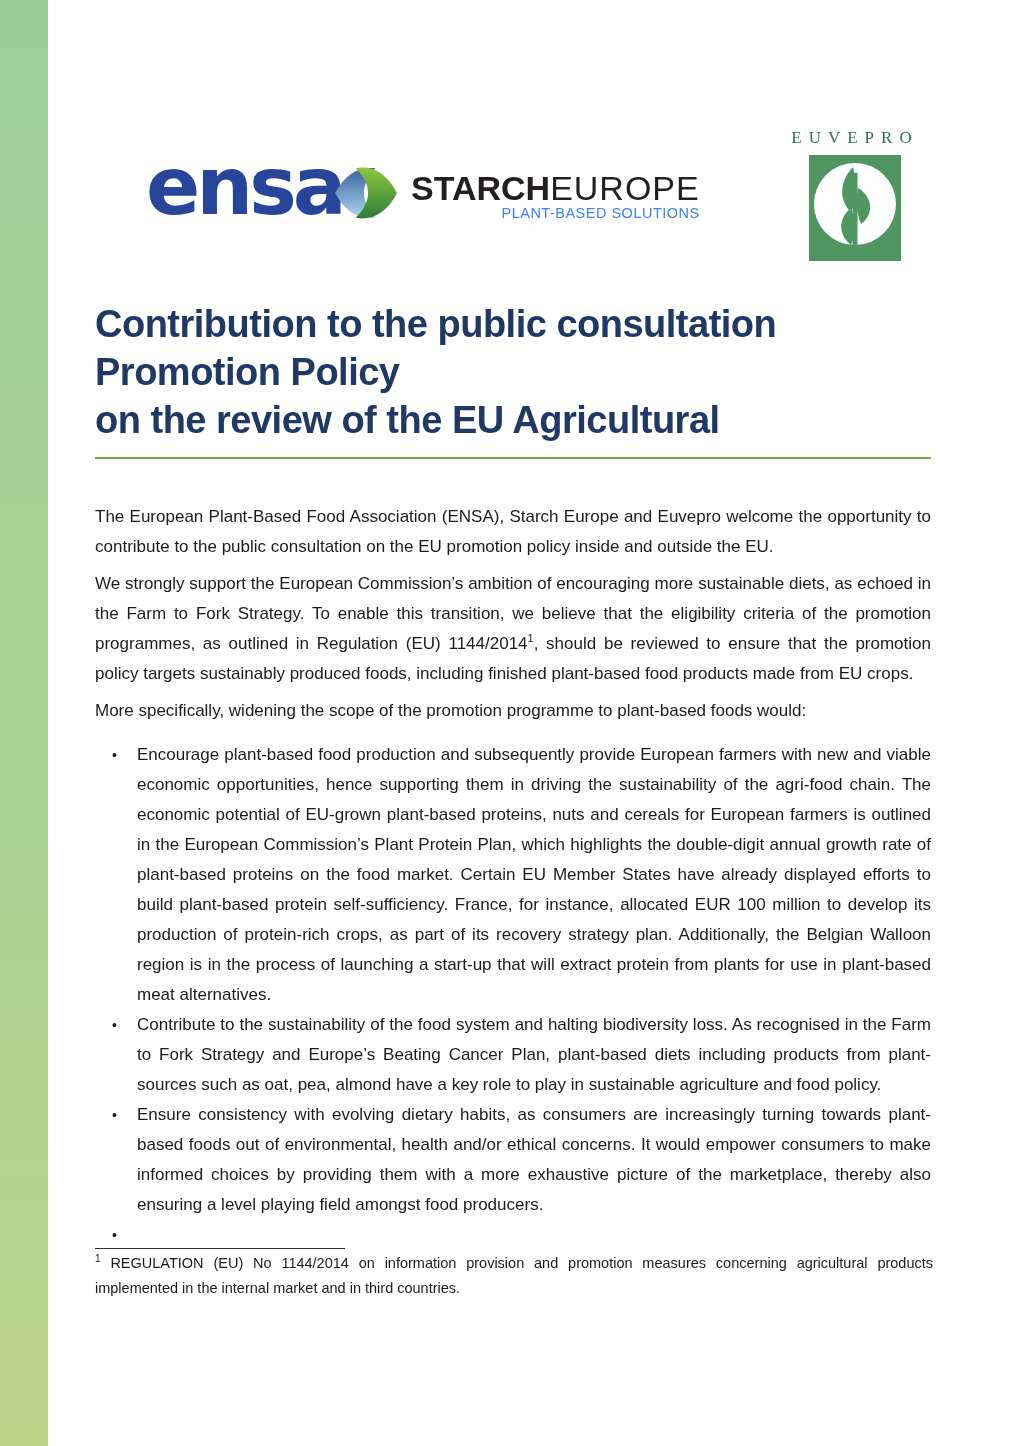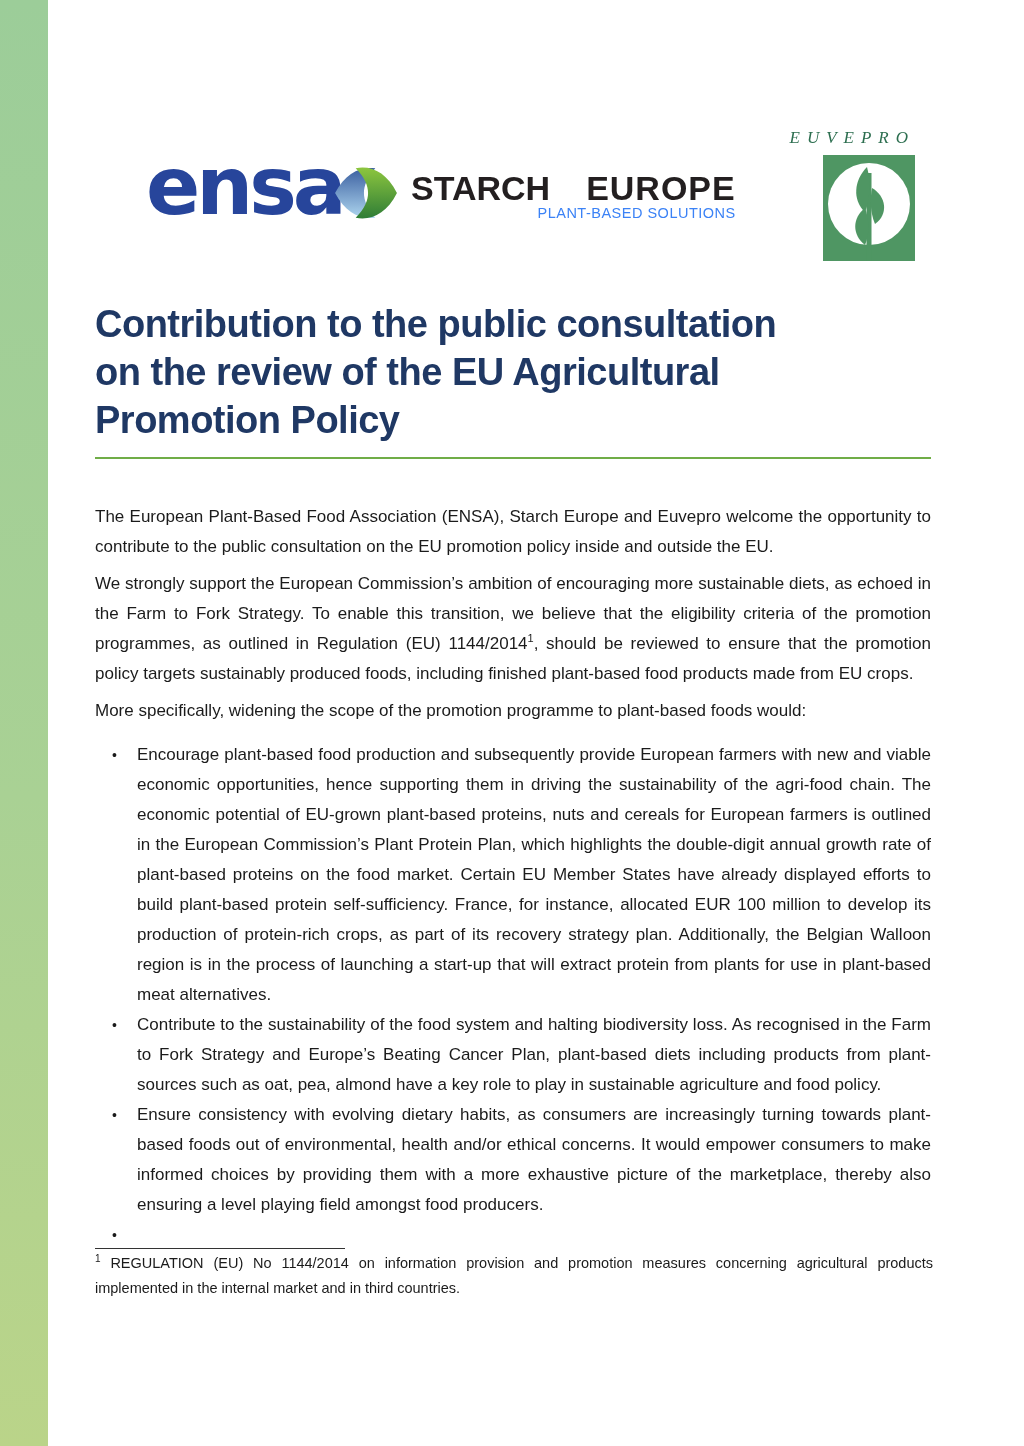--- a/index.html
+++ b/index.html
@@ -40,33 +40,33 @@
   .starch-logo {
     position: absolute;
     left: 238px; top: 38px;
     display: flex;
     align-items: flex-start;
   }
   .starch-icon-svg { width: 66px; height: 60px; margin-right: 12px; }
   .starch-text { display: flex; flex-direction: column; align-items: flex-end; padding-top: 8px; }
   .starch-name { font-size: 34px; line-height: 1; color: #231f20; letter-spacing: 0; white-space: nowrap; }
   .starch-name .bold-part { font-weight: 800; }
-  .starch-name .light-part { font-weight: 700; letter-spacing: 1px; margin-left: 36px; }
+  .starch-name .light-part { font-weight: 400; letter-spacing: 1px; }
   .starch-tagline {
     font-size: 14.5px;
     font-weight: 400;
     letter-spacing: 0.5px;
     color: #3b82f6;
     white-space: nowrap;
   }
   .euvepro-logo {
     position: absolute;
     left: 700px; top: 3px;
     width: 120px;
-    display: flex; flex-direction: column; align-items: flex-end; font-style: italic;
+    display: flex; flex-direction: column; align-items: center;
   }
   .euvepro-wordmark {
     font-family: "Liberation Serif", serif;
     font-size: 17px;
     letter-spacing: 7px;
     color: #2c6e4f;
     margin-bottom: 7px;
     white-space: nowrap;
   }
   .euvepro-square-svg { width: 92px; height: 106px; }
@@ -158,22 +158,22 @@
         <path d="M44,12 C31,25 29,45 42,57 C47,46 48,26 44,12 Z" fill="#4f9663"></path>
         <path d="M49,33 C63,41 66,59 52,69 C47,57 47,44 49,33 Z" fill="#4f9663"></path>
         <path d="M42,53 C29,63 29,80 42,90 C47,79 46,63 42,53 Z" fill="#4f9663"></path>
       </svg>
     </div>
   </div>
 
   <div class="content">
     <div class="doc-title">
       <div>Contribution to the public consultation</div>
+      <div>Promotion Policy</div>
       <div>on the review of the EU Agricultural</div>
-      <div>Promotion Policy</div>
     </div>
     <div class="title-rule"></div>
 
     <div class="body-text">
       <p class="para first">The European Plant-Based Food Association (ENSA), Starch Europe and Euvepro welcome the opportunity to contribute to the public consultation on the EU promotion policy inside and outside the EU.</p>
 
       <p class="para"><span>We strongly support the European Commission’s ambition of encouraging more sustainable diets, as echoed in the Farm to Fork Strategy. To enable this transition, we believe that the eligibility criteria of the promotion programmes, as outlined in Regulation (EU) 1144/2014</span><sup class="ref">1</sup><span>, should be reviewed to ensure that the promotion policy targets sustainably produced foods, including finished plant-based food products made from EU crops.</span></p>
 
       <p class="para">More specifically, widening the scope of the promotion programme to plant-based foods would:</p>
 

